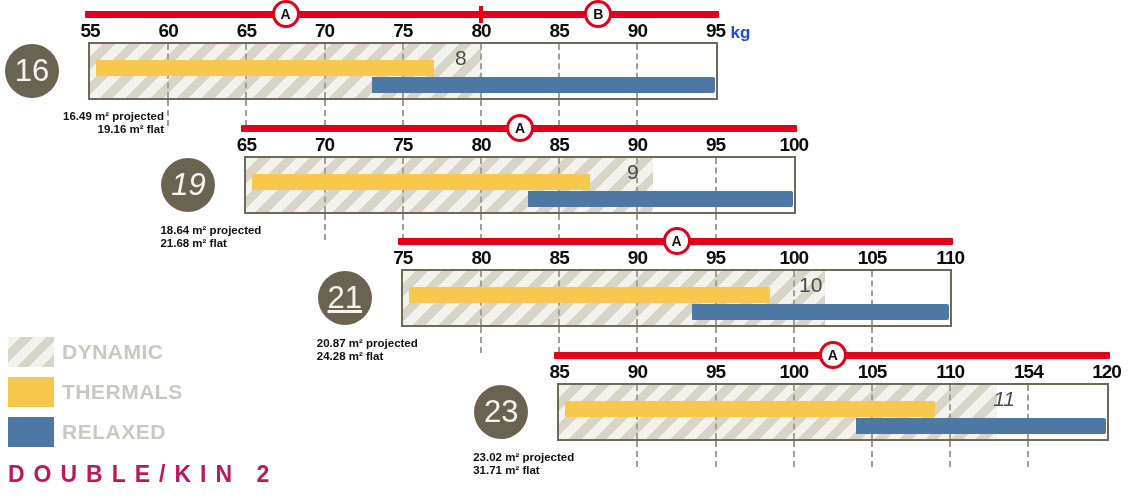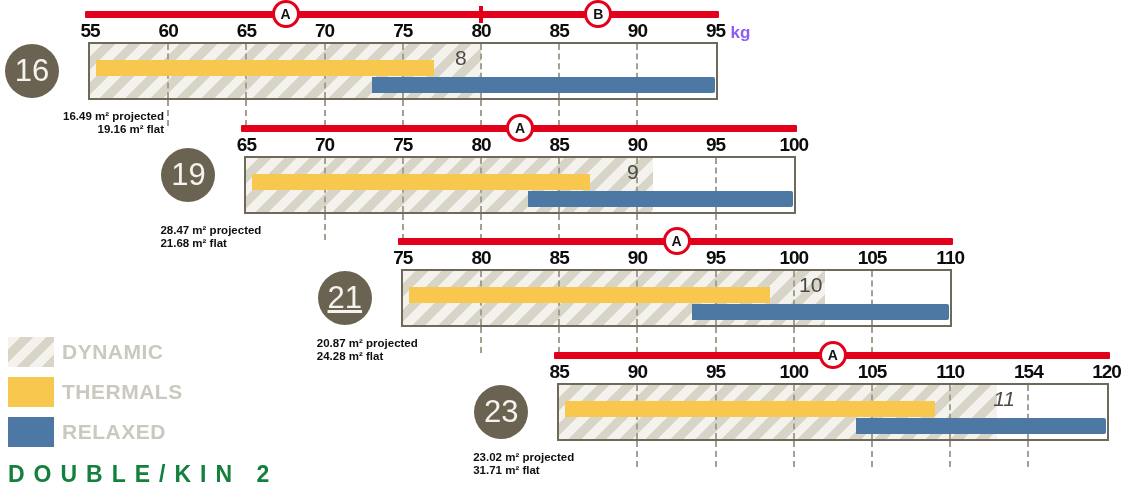--- a/index.html
+++ b/index.html
@@ -10,21 +10,21 @@
   .certline{position:absolute;height:7px;background:#e2001a;border-radius:1px;}
   .divider{position:absolute;width:4px;height:17px;background:#e2001a;}
   .certcircle{
     position:absolute;width:22px;height:22px;border:3px solid #e2001a;border-radius:50%;
     background:#fff;color:#111;font-size:14px;font-weight:700;line-height:22px;text-align:center;
   }
   .tick{
     position:absolute;width:46px;text-align:center;font-size:19px;font-weight:700;
     letter-spacing:-1px;color:#0c0c0c;
   }
-  .unit{position:absolute;font-size:17px;font-weight:700;color:#8b5cf6;}
+  .unit{position:absolute;font-size:17px;font-weight:700;color:#1d4ed8;}
   .box{position:absolute;height:54px;border:2px solid #6e6958;background:#ffffff;}
   .stripes{position:absolute;left:0;top:0;height:54px;z-index:1;
     background:repeating-linear-gradient(135deg,#f4f2ec 0 9px,#d8d4c8 9px 18px);}
   .grid{position:absolute;top:0;height:54px;width:0;border-left:2px dashed #a39f93;z-index:2;}
   .gridstub{position:absolute;width:0;height:26px;border-left:2px dashed #a39f93;}
   .bar-yellow{position:absolute;top:16px;height:16px;background:#f8c74e;z-index:3;}
   .bar-blue{position:absolute;top:33px;height:16px;background:#4d78a4;border-radius:0 2px 2px 0;z-index:3;}
   .endlabel{position:absolute;top:2px;width:32px;overflow:hidden;white-space:nowrap;
     font-size:21px;color:#4b4a44;z-index:4;}
   .sizecircle{
@@ -34,21 +34,21 @@
   .subtext{position:absolute;font-size:11.5px;font-weight:700;line-height:13px;color:#0f0f0f;width:160px;}
   #legend{position:absolute;left:8px;top:337px;}
   .legend-row{position:relative;height:30px;margin-bottom:10px;}
   .swatch{position:absolute;left:0;top:0;width:46px;height:30px;}
   .sw-striped{background:repeating-linear-gradient(135deg,#f4f2ec 0 9px,#d8d4c8 9px 18px);}
   .sw-yellow{background:#f8c74e;}
   .sw-blue{background:#4d78a4;}
   .legend-label{position:absolute;left:54px;top:3px;font-size:21px;font-weight:700;
     letter-spacing:0.5px;color:#cbc8bf;}
   #logo{position:absolute;left:8px;top:461px;font-size:23px;font-weight:700;
-    letter-spacing:9px;color:#15803d;}
+    letter-spacing:9px;color:#be185d;}
 </style>
 </head>
 <body>
 
 <div id="stage">
 
   <div id="chart">
       <div>
         <div class="certline" style="left: 85px; top: 11px; width: 633.6px;"></div>
         <div class="certcircle" style="left: 271.5px; top: 0px;">A</div>
@@ -112,23 +112,23 @@
           <div class="grid" style="left: 77.2px;"></div>
           <div class="grid" style="left: 155.4px;"></div>
           <div class="grid" style="left: 233.6px;"></div>
           <div class="grid" style="left: 311.8px;"></div>
           <div class="grid" style="left: 390px;"></div>
           <div class="grid" style="left: 468.2px;"></div>
           <div class="bar-yellow" style="left: 6px; width: 338.08px;"></div>
           <div class="bar-blue" style="left: 281.52px; width: 264.88px;"></div>
           <div class="endlabel" style="left: 380.64px;">9</div>
         </div>
-        <div class="sizecircle" style="left: 161.4px; top: 148px;">19</div>
+        <div class="sizecircle" style="left: 161.4px; top: 158px; font-style: italic;">19</div>
         <div class="subtext" style="left: 160.4px; top: 224px;">
-          <div>28.47 m² projected</div>
+          <div>18.64 m² projected</div>
           <div>21.68 m² flat</div>
         </div>
       </div>
       <div>
         <div class="certline" style="left: 397.8px; top: 238px; width: 555.4px;"></div>
         <div class="certcircle" style="left: 662.5px; top: 227px;">A</div>
         <div class="tick" style="left: 379.8px; top: 247px;">75</div>
         <div class="tick" style="left: 458px; top: 247px;">80</div>
         <div class="tick" style="left: 536.2px; top: 247px;">85</div>
         <div class="tick" style="left: 614.4px; top: 247px;">90</div>

